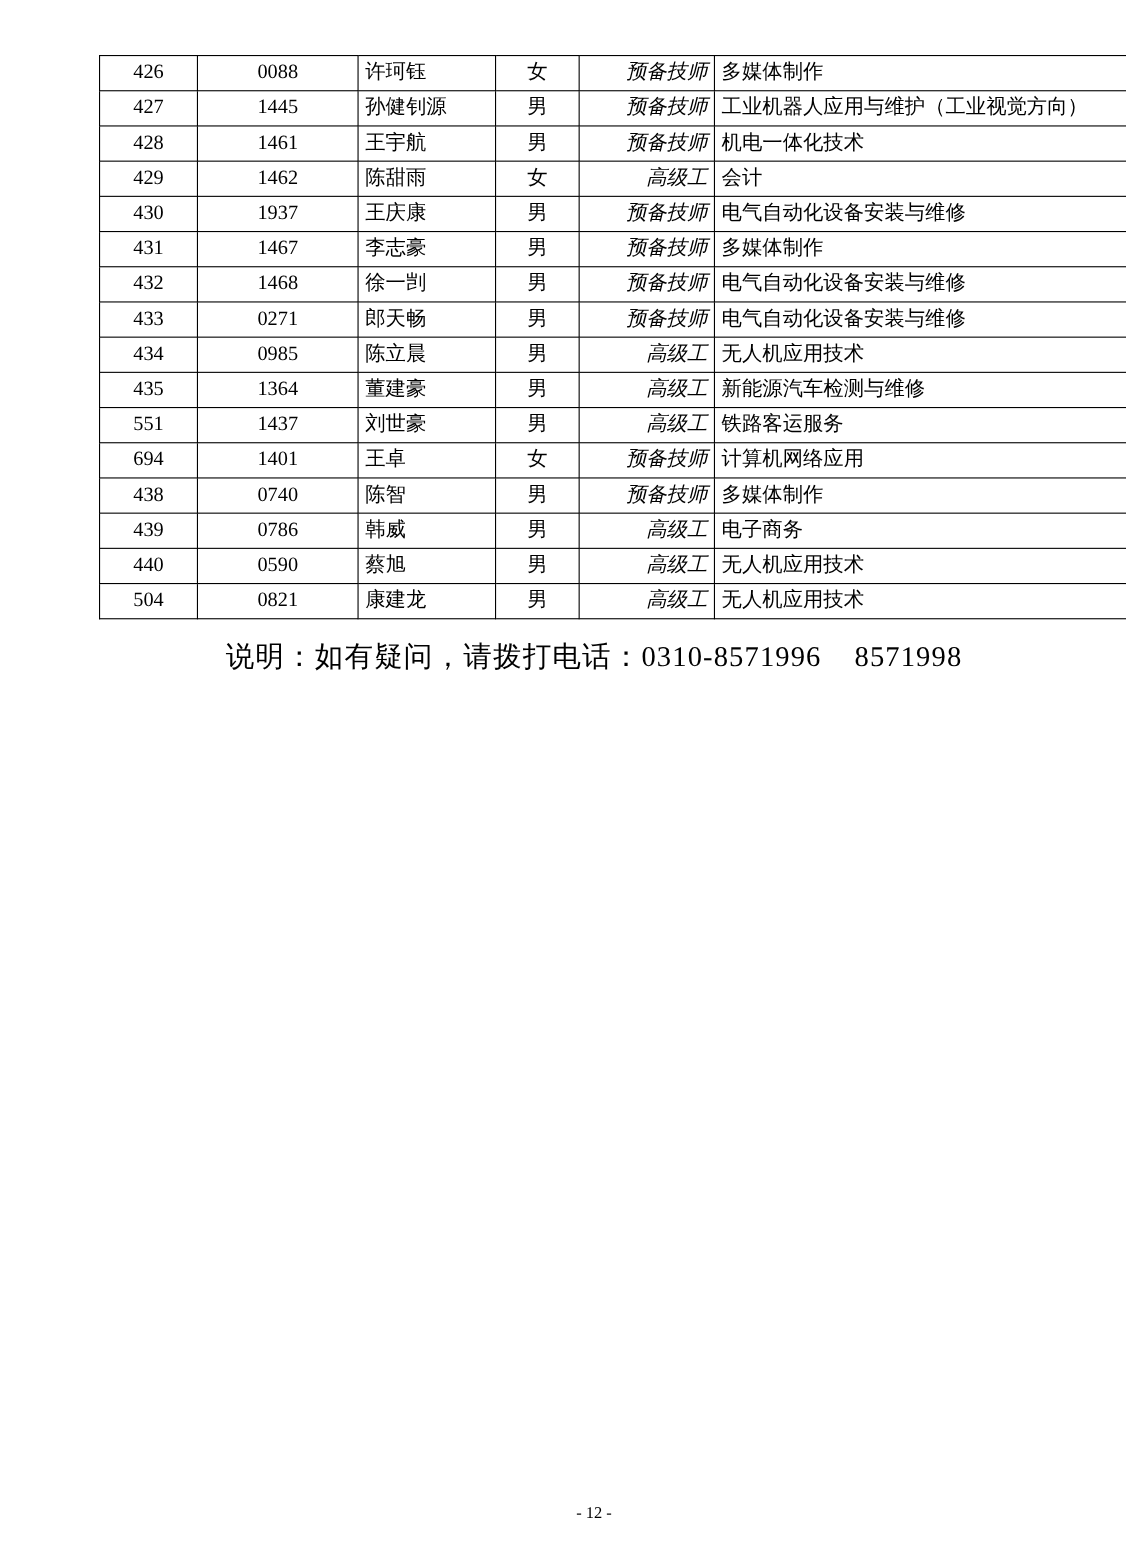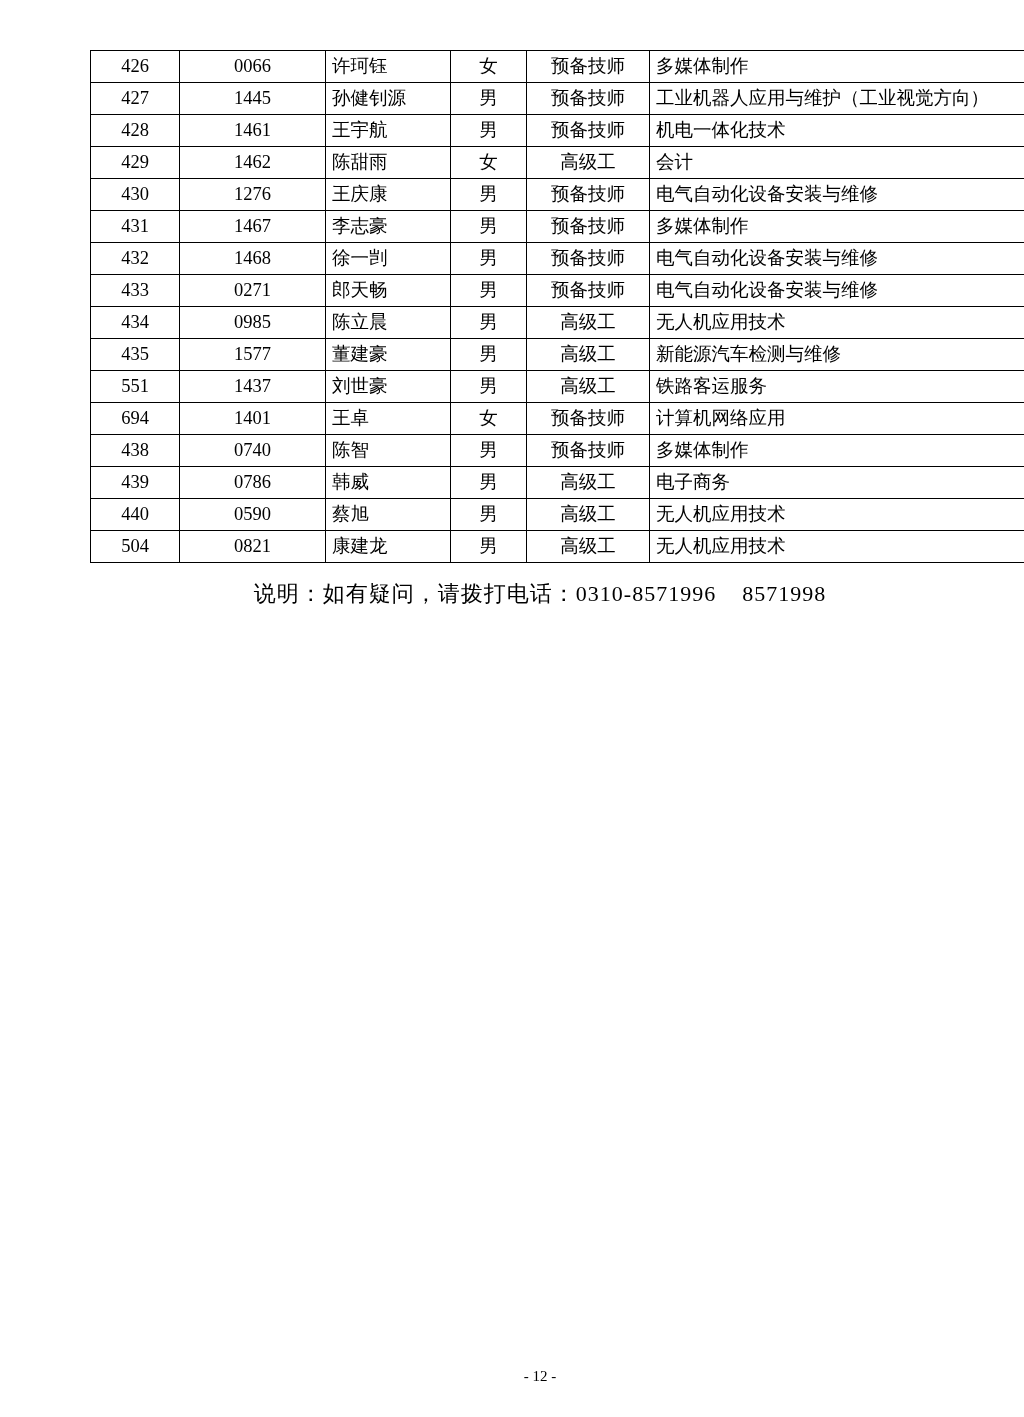--- a/index.html
+++ b/index.html
@@ -36,28 +36,28 @@
     line-height: 1.1;
     padding: 0 6px;
     vertical-align: middle;
     white-space: nowrap;
     overflow: hidden;
   }
   td.c-seq   { width: 76px;  text-align: center; }
   td.c-num   { width: 133px; text-align: center; }
   td.c-name  { width: 112px; text-align: left; }
   td.c-sex   { width: 63px;  text-align: center; }
-  td.c-level { width: 110px; text-align: center; }
+  td.c-level { width: 110px; text-align: right; font-style: italic; }
   td.c-major { width: 406px; text-align: left; padding-left: 8px; }
 
   .note {
     margin-top: 16px;
     width: 900px;
     text-align: center;
-    font-size: 22px;
+    font-size: 26px;
     letter-spacing: 1px;
     white-space: pre;
   }
   .footer {
     position: absolute;
     left: 0;
     right: 0;
     bottom: 32px;
     text-align: center;
     font-size: 15px;
@@ -66,21 +66,21 @@
 </style>
 </head>
 <body>
 
 <div class="page">
 
   <table class="roster">
     <tbody>
         <tr>
           <td class="c-seq">426</td>
-          <td class="c-num">0066</td>
+          <td class="c-num">0088</td>
           <td class="c-name">许珂钰</td>
           <td class="c-sex">女</td>
           <td class="c-level">预备技师</td>
           <td class="c-major">多媒体制作</td>
         </tr>
         <tr>
           <td class="c-seq">427</td>
           <td class="c-num">1445</td>
           <td class="c-name">孙健钊源</td>
           <td class="c-sex">男</td>
@@ -98,21 +98,21 @@
         <tr>
           <td class="c-seq">429</td>
           <td class="c-num">1462</td>
           <td class="c-name">陈甜雨</td>
           <td class="c-sex">女</td>
           <td class="c-level">高级工</td>
           <td class="c-major">会计</td>
         </tr>
         <tr>
           <td class="c-seq">430</td>
-          <td class="c-num">1276</td>
+          <td class="c-num">1937</td>
           <td class="c-name">王庆康</td>
           <td class="c-sex">男</td>
           <td class="c-level">预备技师</td>
           <td class="c-major">电气自动化设备安装与维修</td>
         </tr>
         <tr>
           <td class="c-seq">431</td>
           <td class="c-num">1467</td>
           <td class="c-name">李志豪</td>
           <td class="c-sex">男</td>
@@ -138,21 +138,21 @@
         <tr>
           <td class="c-seq">434</td>
           <td class="c-num">0985</td>
           <td class="c-name">陈立晨</td>
           <td class="c-sex">男</td>
           <td class="c-level">高级工</td>
           <td class="c-major">无人机应用技术</td>
         </tr>
         <tr>
           <td class="c-seq">435</td>
-          <td class="c-num">1577</td>
+          <td class="c-num">1364</td>
           <td class="c-name">董建豪</td>
           <td class="c-sex">男</td>
           <td class="c-level">高级工</td>
           <td class="c-major">新能源汽车检测与维修</td>
         </tr>
         <tr>
           <td class="c-seq">551</td>
           <td class="c-num">1437</td>
           <td class="c-name">刘世豪</td>
           <td class="c-sex">男</td>

